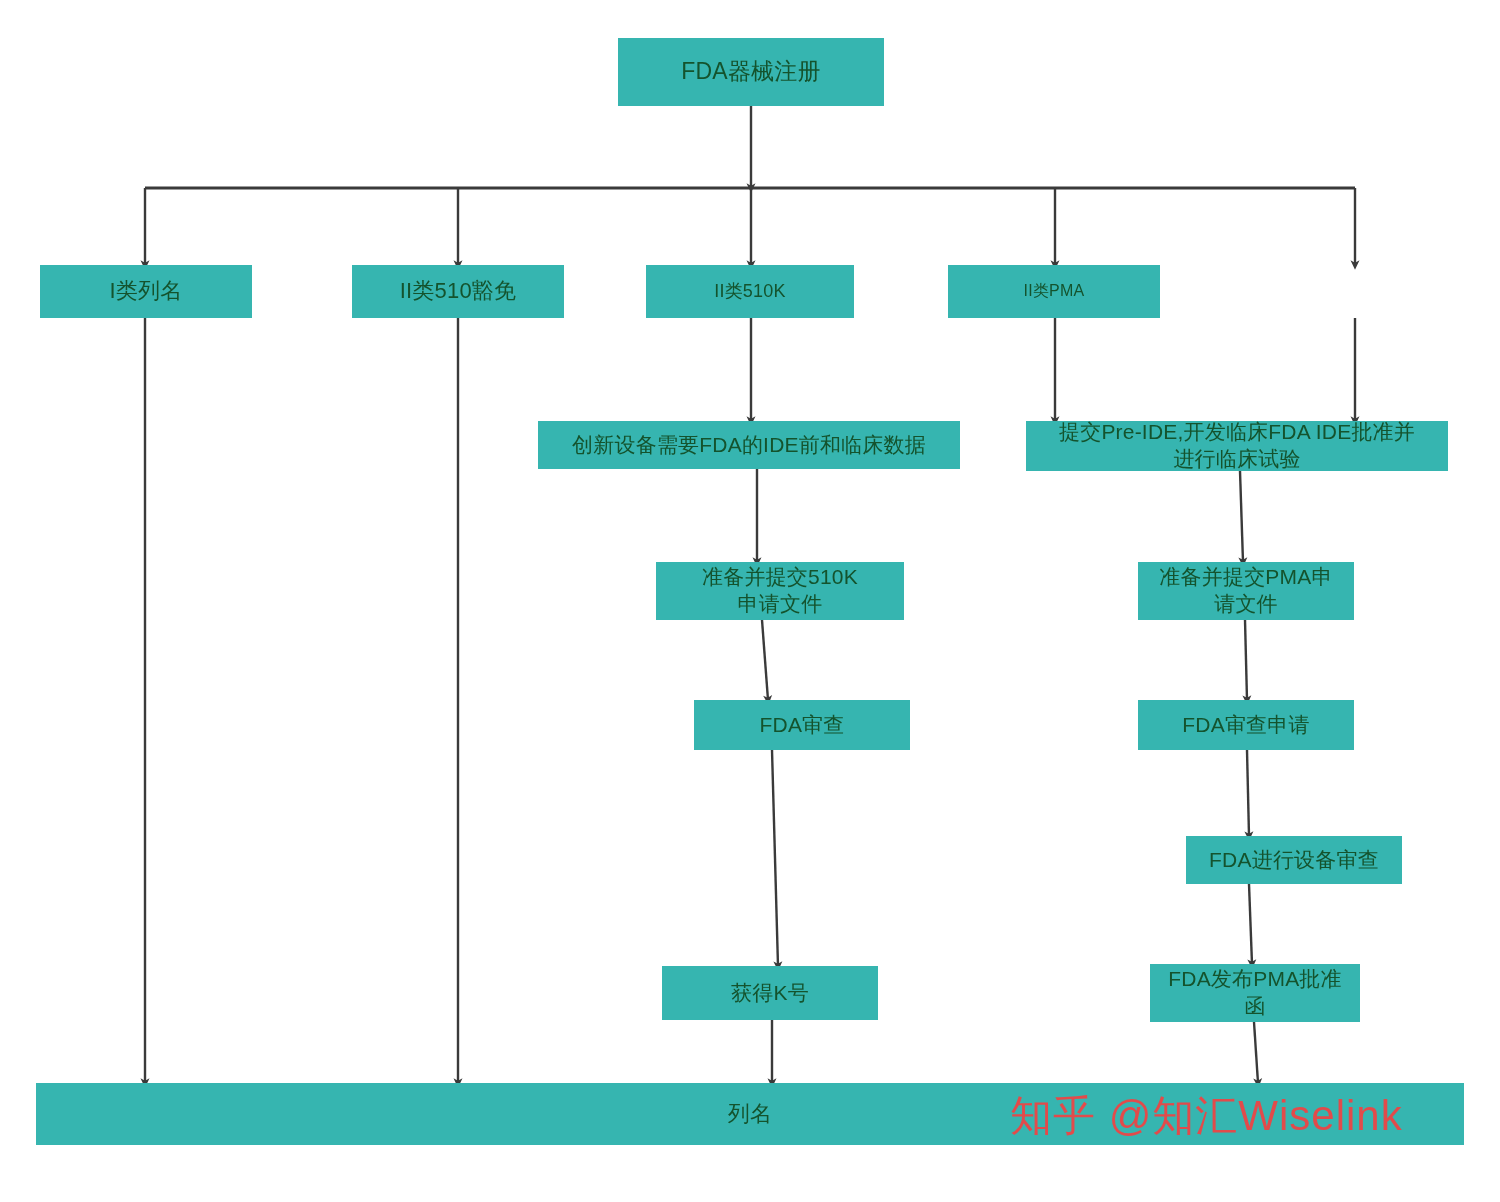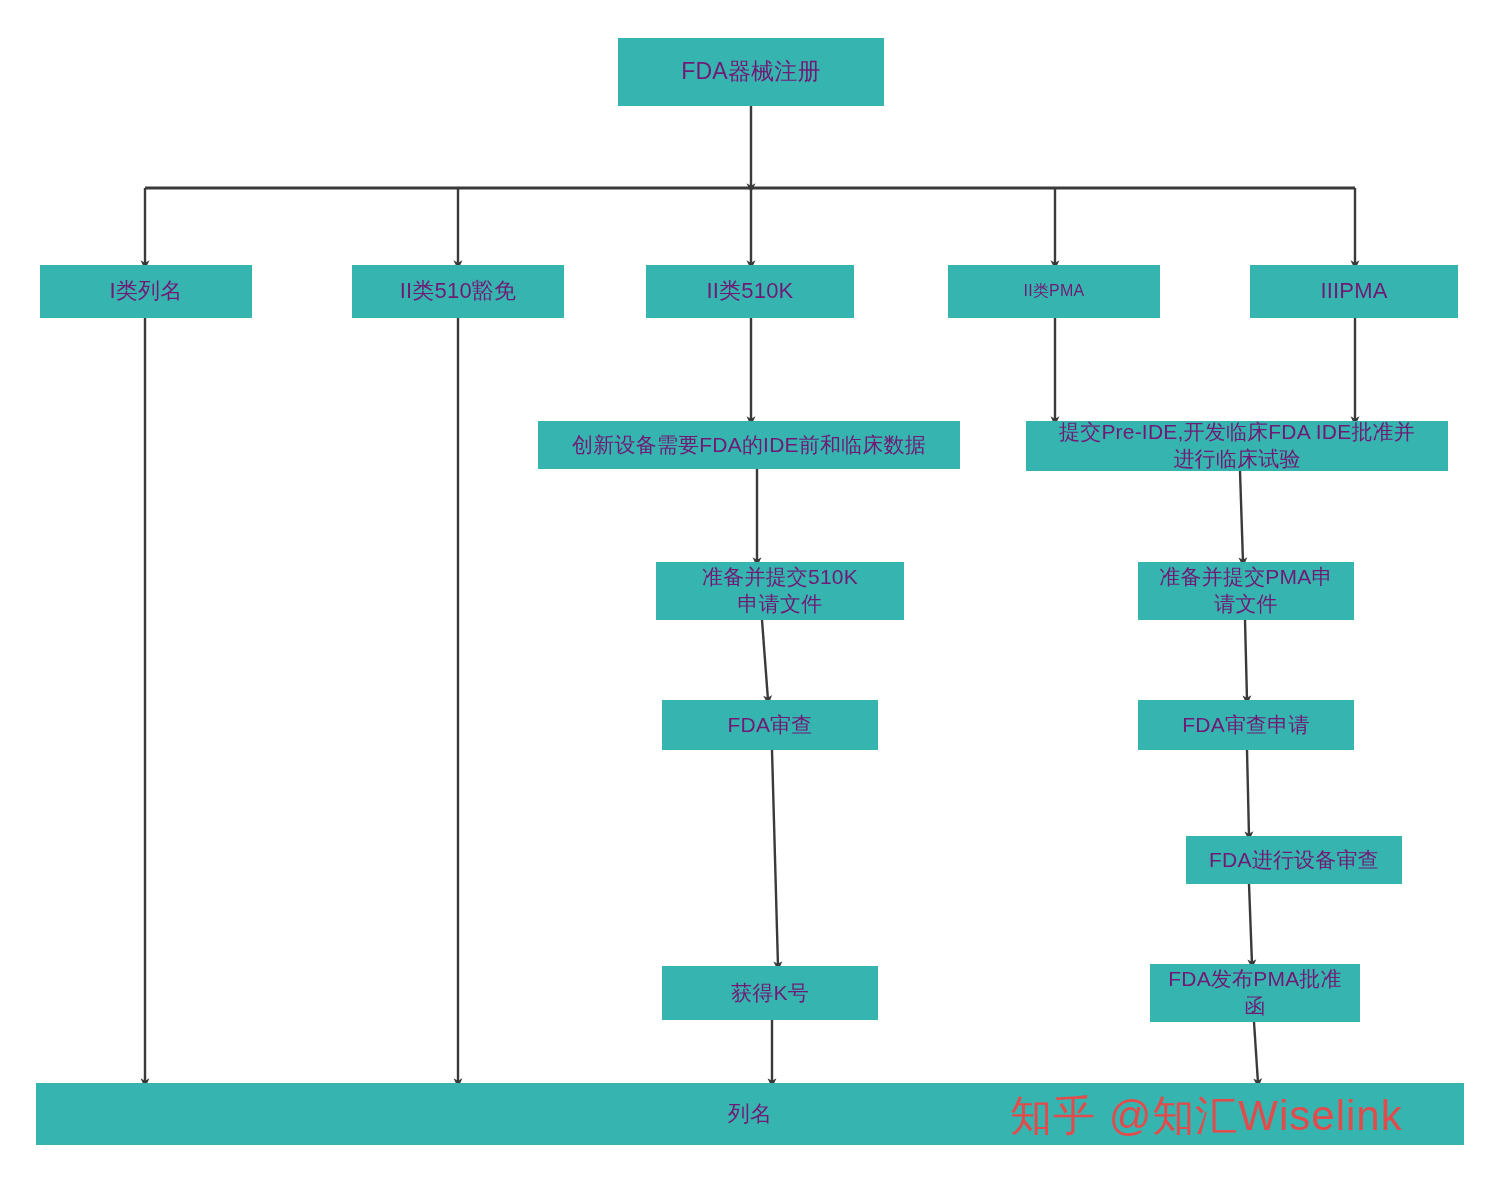--- a/index.html
+++ b/index.html
@@ -21,44 +21,44 @@
     position: absolute;
     left: 0;
     top: 0;
     width: 1500px;
     height: 1202px;
     pointer-events: none;
   }
   .node {
     position: absolute;
     background: #36b5b0;
-    color: #701a75;
+    color: #14532d;
     display: flex;
     align-items: center;
     justify-content: center;
     text-align: center;
     box-sizing: border-box;
     line-height: 1.28;
     font-weight: 400;
     letter-spacing: 0.2px;
     white-space: pre-line;
     padding: 2px 6px;
     z-index: 2;
   }
   .n-root      { left: 618px;  top: 38px;   width: 266px; height: 68px;  font-size: 23px; }
   .n-c1        { left: 40px;   top: 265px;  width: 212px; height: 53px;  font-size: 22px; text-align: center; }
   .n-c2        { left: 352px;  top: 265px;  width: 212px; height: 53px;  font-size: 22px; }
-  .n-c3        { left: 646px;  top: 265px;  width: 208px; height: 53px;  font-size: 22px; }
+  .n-c3        { left: 646px;  top: 265px;  width: 208px; height: 53px;  font-size: 18px; }
   .n-c4        { left: 948px;  top: 265px;  width: 212px; height: 53px;  font-size: 16px; }
   .n-c5        { left: 1250px; top: 265px;  width: 208px; height: 53px;  font-size: 22px; }
   .n-ide       { left: 538px;  top: 421px;  width: 422px; height: 48px;  font-size: 21px; }
   .n-preide    { left: 1026px; top: 421px;  width: 422px; height: 50px;  font-size: 21px; }
   .n-prep510k  { left: 656px;  top: 562px;  width: 248px; height: 58px;  font-size: 21px; }
   .n-preppma   { left: 1138px; top: 562px;  width: 216px; height: 58px;  font-size: 21px; }
-  .n-review    { left: 662px;  top: 700px;  width: 216px; height: 50px;  font-size: 21px; }
+  .n-review    { left: 694px;  top: 700px;  width: 216px; height: 50px;  font-size: 21px; }
   .n-reviewapp { left: 1138px; top: 700px;  width: 216px; height: 50px;  font-size: 21px; }
   .n-devreview { left: 1138px; top: 836px;  width: 216px; height: 48px;  font-size: 21px; margin-left: 48px; }
   .n-knum      { left: 662px;  top: 966px;  width: 216px; height: 54px;  font-size: 21px; }
   .n-pmaletter { left: 1150px; top: 964px;  width: 210px; height: 58px;  font-size: 21px; }
   .n-bottom    { left: 36px;   top: 1083px; width: 1428px; height: 62px; font-size: 22px; }
 
   .watermark {
     position: absolute;
     left: 1010px;
     top: 1088px;
@@ -114,21 +114,20 @@
   <div class="node n-root">FDA器械注册</div>
 
   <div class="node n-c1">I类列名</div>
 
   <div class="node n-c2">II类510豁免</div>
 
   <div class="node n-c3">II类510K</div>
 
   <div class="node n-c4">II类PMA</div>
 
-  <div class="node n-c5">IIIPMA</div>
 
   <div class="node n-ide">创新设备需要FDA的IDE前和临床数据</div>
 
   <div class="node n-preide">提交Pre-IDE,开发临床FDA IDE批准并
 进行临床试验</div>
 
   <div class="node n-prep510k">准备并提交510K
 申请文件</div>
 
   <div class="node n-preppma">准备并提交PMA申

